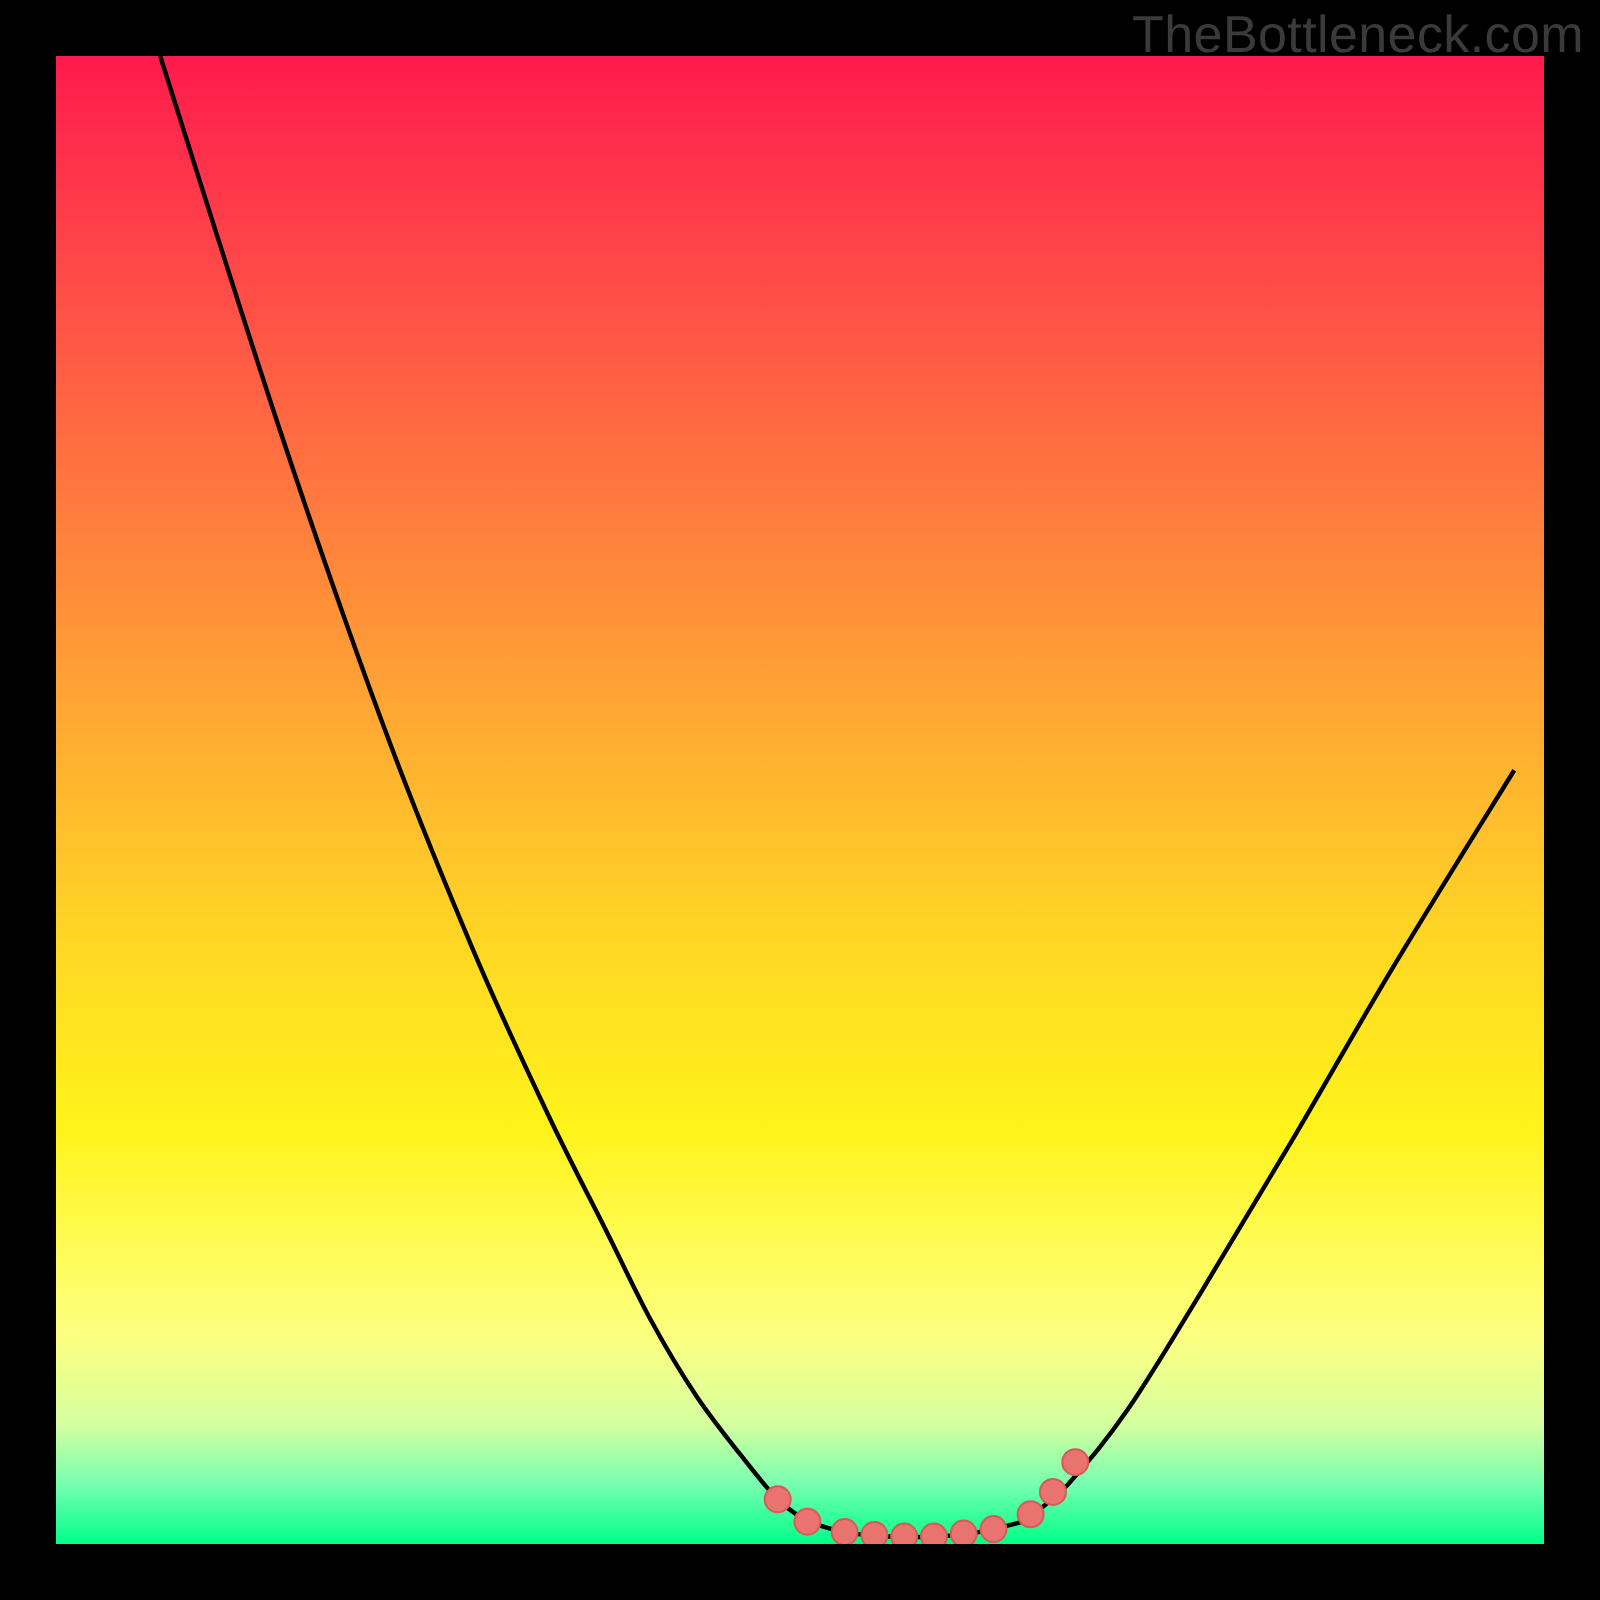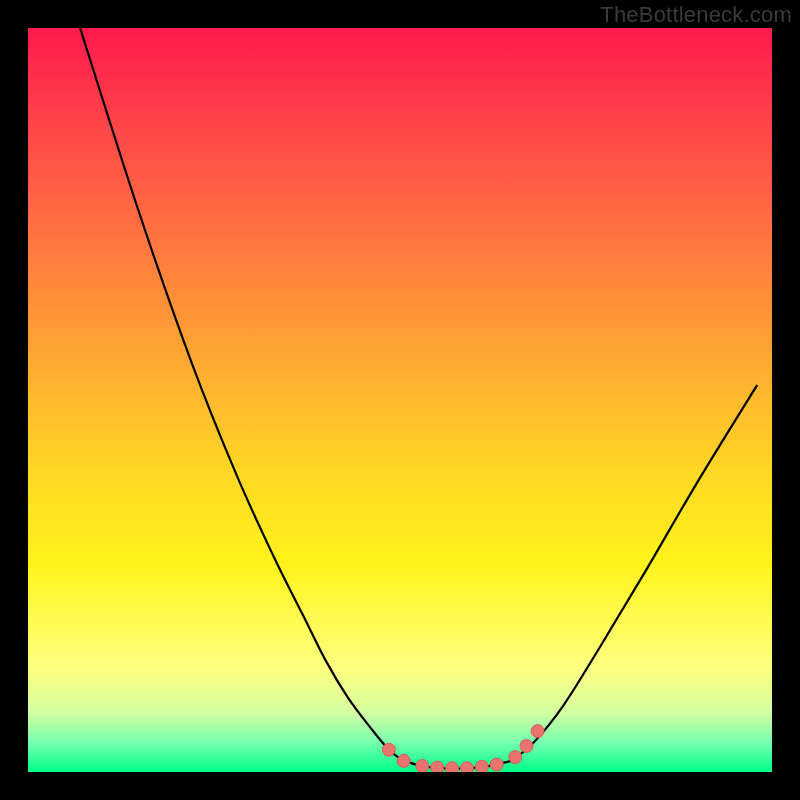--- a/index.html
+++ b/index.html
@@ -39,21 +39,21 @@
       #d4ffa0 92%,
       #77ffb0 96%,
       #00ff88 100%
     );
   }
   .watermark {
     position: absolute;
     top: 2px;
     right: 8px;
     color: #3a3a3a;
-    font-size: 22px;
+    font-size: 26px;
     font-weight: 400;
     letter-spacing: 0.2px;
   }
   svg.curve {
     position: absolute;
     top: 0;
     left: 0;
     width: 744px;
     height: 744px;
   }

